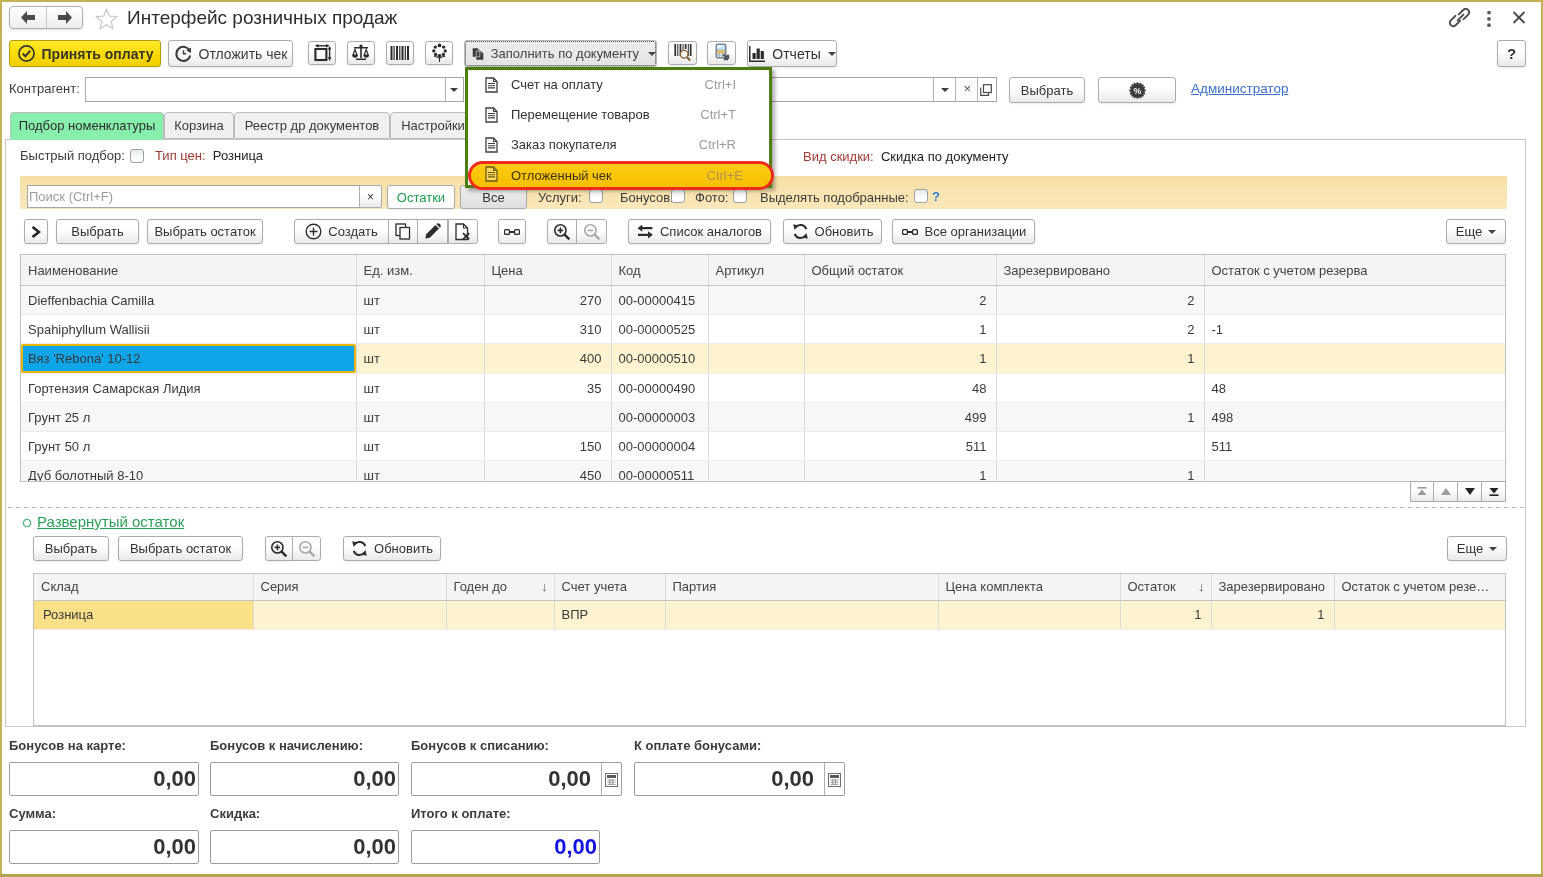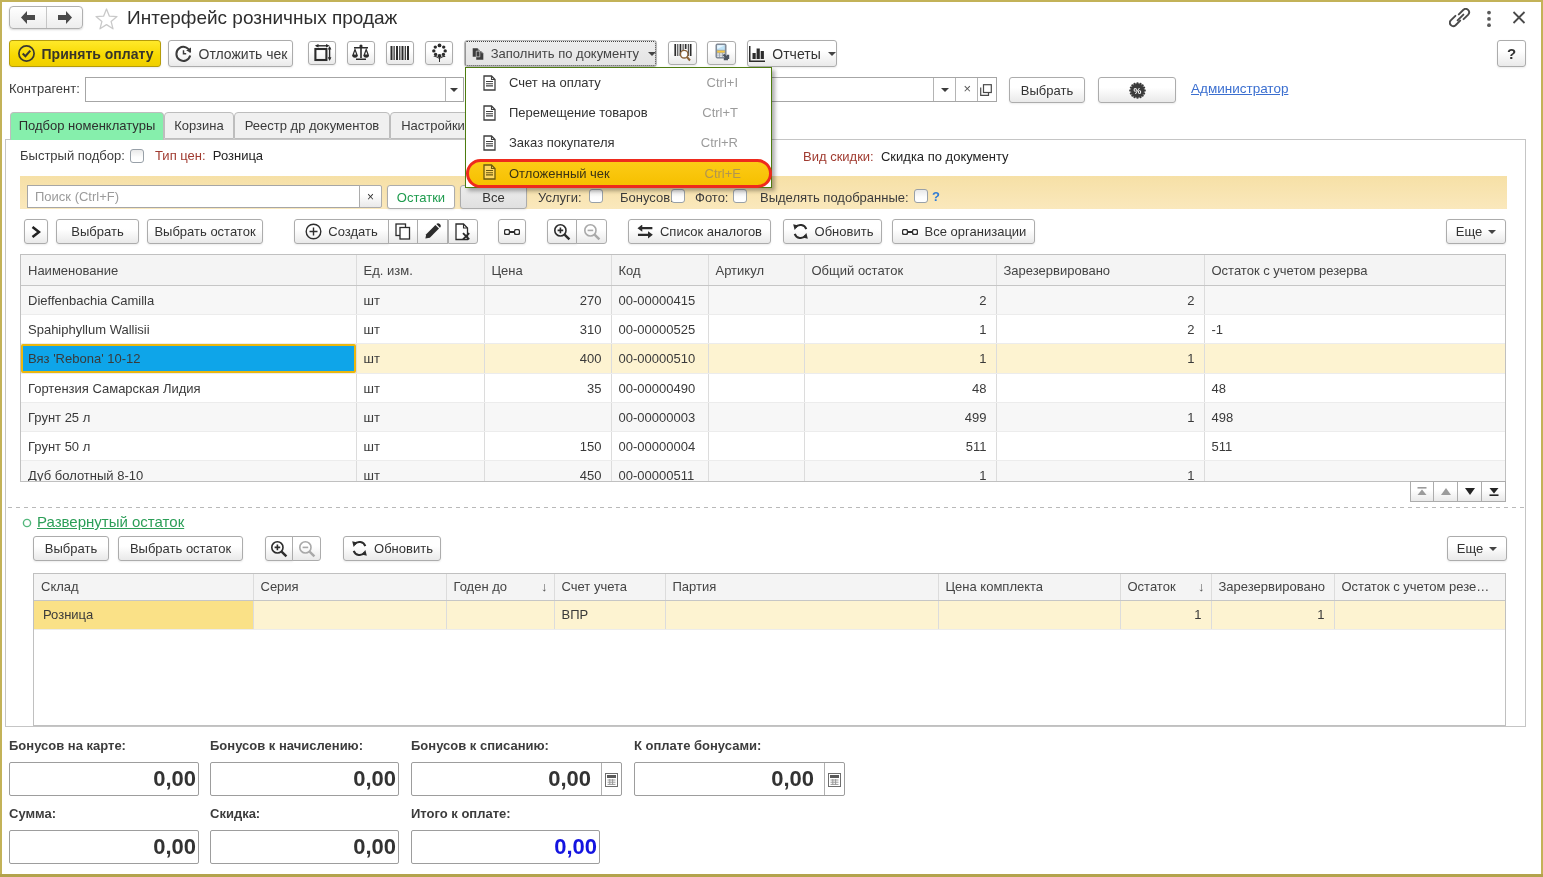--- a/index.html
+++ b/index.html
@@ -236,21 +236,21 @@
 <div class="ab" style="left:5px;top:139px;width:1521px;height:588px;border:1px solid #c5c5c5;background:#fff"></div>
 <div class="ab" style="left:164px;top:112px;width:70px;height:27px;background:#f0f0f0;border:1px solid #bdbdbd;border-radius:4px 4px 0 0;text-align:center;line-height:26px;color:#3a3a3a">Корзина</div>
 <div class="ab" style="left:234px;top:112px;width:156px;height:27px;background:#f0f0f0;border:1px solid #bdbdbd;border-radius:4px 4px 0 0;text-align:center;line-height:26px;color:#3a3a3a">Реестр др документов</div>
 <div class="ab" style="left:390px;top:112px;width:86px;height:27px;background:#f0f0f0;border:1px solid #bdbdbd;border-radius:4px 4px 0 0;text-align:center;line-height:26px;color:#3a3a3a">Настройки</div>
 <div class="ab" style="left:10px;top:112px;width:154px;height:28px;background:#86efac;border:1px solid #bdbdbd;border-bottom:none;border-radius:4px 4px 0 0;text-align:center;line-height:26px;color:#2e2e2e">Подбор номенклатуры</div>
 <div class="ab" style="left:20px;top:148px;color:#3c3c3c">Быстрый подбор:</div>
 <div class="cb" style="left:130px;top:149px"></div>
 <div class="ab" style="left:155px;top:148px"><span class="redlbl">Тип цен:</span>&nbsp; <span style="color:#222">Розница</span></div>
 <div class="ab" style="left:803px;top:149px"><span class="redlbl">Вид скидки:</span>&nbsp; <span style="color:#222">Скидка по документу</span></div>
 <div class="ab" style="left:20px;top:176px;width:1487px;height:33px;background:linear-gradient(#f6e0a6,#fae8bc)"></div>
-<div class="fld" style="left:27px;top:185px;width:333px;height:23px;color:#9b9b9b;line-height:21px;padding-left:7px">Поиск (Ctrl+F)</div>
+<div class="fld" style="left:27px;top:185px;width:333px;height:23px;color:#9b9b9b;line-height:21px;padding-left:1px">Поиск (Ctrl+F)</div>
 <div class="btn seg" style="left:359px;top:185px;width:23px;height:23px;border-radius:0 2px 2px 0;font-size:12px">×</div>
 <div class="btn" style="left:387px;top:185px;width:68px;height:24px;color:#1d9b4d;background:#fff">Остатки</div>
 <div class="btn" style="left:460px;top:185px;width:67px;height:24px;background:linear-gradient(#ececec,#e0e0e0)">Все</div>
 <div class="ab" style="left:538px;top:190px;color:#3c3c3c">Услуги:</div>
     <div class="cb" style="left:589px;top:189px"></div>
 <div class="ab" style="left:620px;top:190px;color:#3c3c3c">Бонусов:</div>
     <div class="cb" style="left:671px;top:189px"></div>
 <div class="ab" style="left:695px;top:190px;color:#3c3c3c">Фото:</div>
     <div class="cb" style="left:733px;top:189px"></div>
 <div class="ab" style="left:760px;top:190px;color:#3c3c3c">Выделять подобранные:</div>
@@ -573,21 +573,21 @@
         <g stroke="#9a9a9a" stroke-width="1">
           <path d="M2.5 7 L10.5 7 M2.5 9.2 L10.5 9.2 M2.5 11.4 L10.5 11.4 M4.8 6 L4.8 12 M7.6 6 L7.6 12"></path>
         </g>
       </svg></div>
 <div class="blab" style="left:9px;top:806px">Сумма:</div>
 <div class="blab" style="left:210px;top:806px">Скидка:</div>
 <div class="blab" style="left:411px;top:806px">Итого к оплате:</div>
 <div class="bfld" style="left:9px;top:830px;width:190px;height:34px">0,00</div>
 <div class="bfld" style="left:210px;top:830px;width:189px;height:34px">0,00</div>
 <div class="bfld" style="left:411px;top:830px;width:189px;height:34px;color:#1414e0">0,00</div>
-<div class="ab" style="left:465px;top:67px;width:307px;height:121px;background:#fff;border:1px solid #4d7c0f;box-shadow:3px 3px 4px rgba(0,0,0,0.32)">
+<div class="ab" style="left:465px;top:67px;width:307px;height:121px;background:#fff;border:3px solid #4d7c0f;box-shadow:3px 3px 4px rgba(0,0,0,0.32)">
  <div class="ab" style="left:17px;top:7px"><svg width="13" height="16" viewBox="0 0 13 16">
           <path d="M1 1 L8.5 1 L12 4.5 L12 15 L1 15 Z" fill="#fff" stroke="#3f3f3f" stroke-width="1.3"></path>
           <path d="M8.5 1 L8.5 4.5 L12 4.5" fill="none" stroke="#3f3f3f" stroke-width="1.1"></path>
           <g stroke="#3f3f3f" stroke-width="1.1">
             <path d="M3 6.5 L10 6.5 M3 8.7 L10 8.7 M3 10.9 L10 10.9"></path>
           </g>
         </svg></div>
  <div class="ab" style="left:43px;top:7px;font-size:13px;color:#333">Счет на оплату</div>
  <div class="ab" style="right:33px;top:7px;font-size:13px;color:#9b9b9b">Ctrl+I</div>
  <div class="ab" style="left:17px;top:37px"><svg width="13" height="16" viewBox="0 0 13 16">

